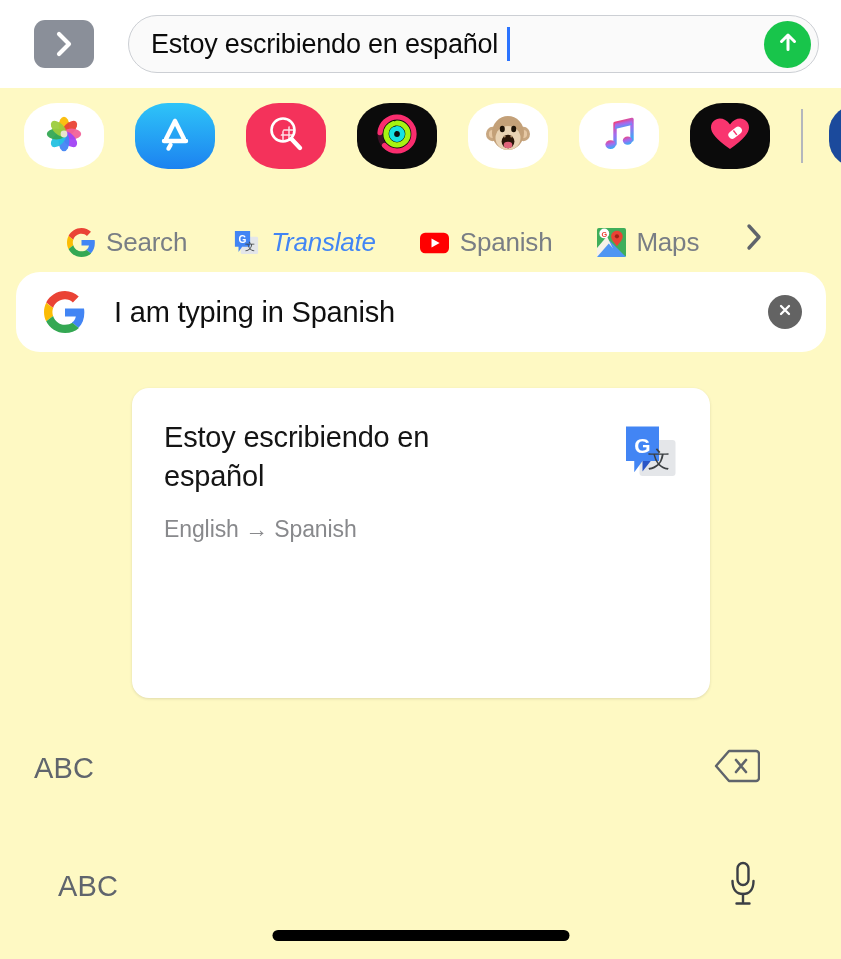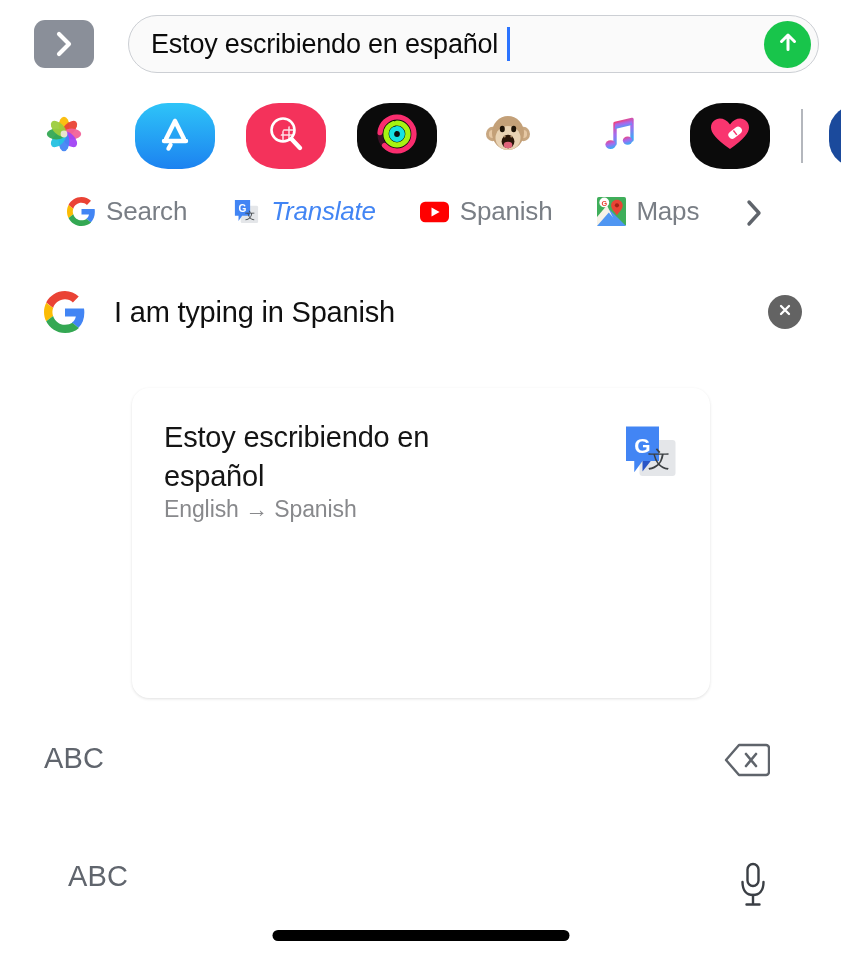--- a/index.html
+++ b/index.html
@@ -10,21 +10,21 @@
     overflow: hidden;
     background: #d1d3d8;
     font-family: "Liberation Sans", sans-serif;
     -webkit-font-smoothing: antialiased;
   }
 
   #screen {
     position: relative;
     width: 841px;
     height: 959px;
-    background: #ffffff;
+    background: #fef9c3;
   }
 
   
   .compose-bar {
     position: absolute;
     left: 0; top: 0;
     width: 841px; height: 88px;
     background: #ffffff;
     display: flex;
     align-items: center;
@@ -126,21 +126,21 @@
     margin-right: 0;
     background: #1b4a9c;
   }
 
   
   .service-tabs {
     position: absolute;
     left: 0; top: 196px;
     width: 778px; height: 62px;
     display: flex;
-    align-items: flex-start;
+    align-items: flex-end;
     padding-left: 66px;
   }
 
   .service-tab {
     display: flex;
     align-items: center;
     margin-right: 44px;
     cursor: pointer;
   }
   .service-tab .tab-ico {
@@ -162,21 +162,21 @@
     cursor: pointer;
     display: flex; align-items: center;
   }
 
   
   .search-card {
     position: absolute;
     left: 16px; top: 272px;
     width: 810px; height: 80px;
     background: #ffffff;
-    border-radius: 14px;
+    border-radius: 24px;
     display: flex;
     align-items: center;
     padding: 0 24px 0 28px;
   }
   .search-g { width: 42px; height: 42px; flex: 0 0 auto; }
   .search-value {
     margin-left: 28px;
     font-size: 29px;
     color: #101010;
     letter-spacing: -0.2px;
@@ -209,32 +209,33 @@
   }
   .result-translation {
     font-size: 29px;
     line-height: 39px;
     color: #151515;
     letter-spacing: -0.2px;
     max-width: 330px;
   }
   .translate-badge { width: 60px; height: 60px; flex: 0 0 auto; margin-top: 4px; }
   .result-langs {
+    margin-top: 20px;
     font-size: 23px;
     color: #88898c;
     letter-spacing: -0.1px;
   }
 
   
   .kb-row {
     position: absolute;
-    left: 16px;
+    left: 6px;
     width: 794px;
     display: flex;
-    align-items: flex-start;
+    align-items: center;
   }
   .kb-row-1 { top: 742px; height: 52px; padding: 0 40px 0 28px; }
   .kb-row-2 { top: 860px; height: 52px; padding: 0 40px 0 52px; }
 
   .kb-label {
     font-size: 29px;
     color: #60656d;
     letter-spacing: 0.2px;
     cursor: pointer;
   }

